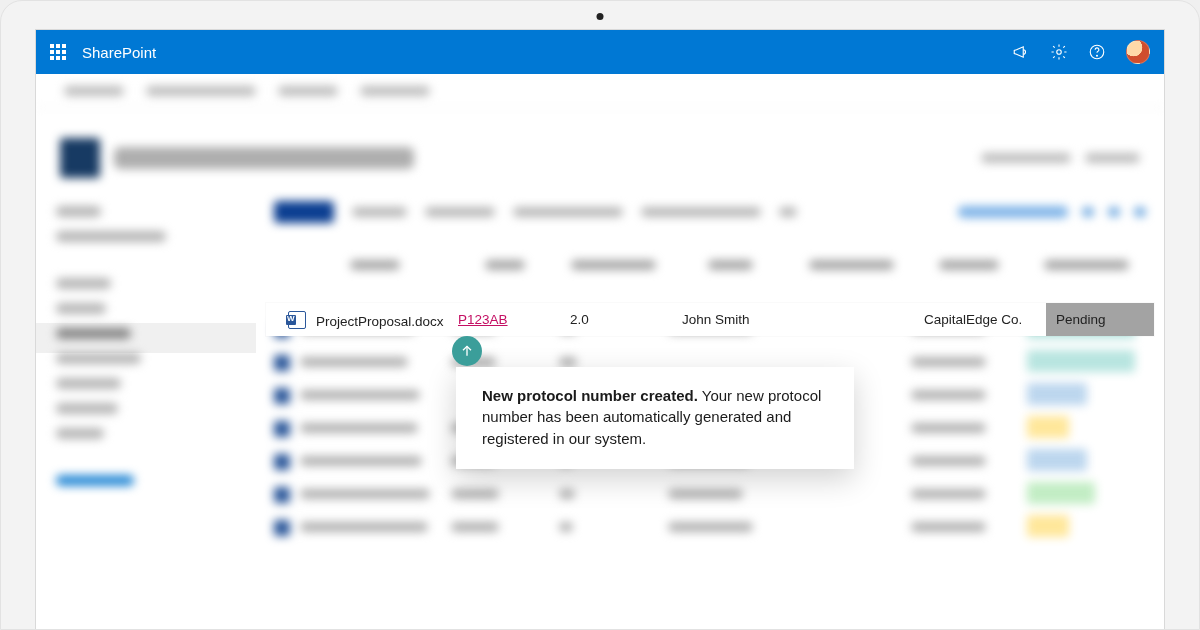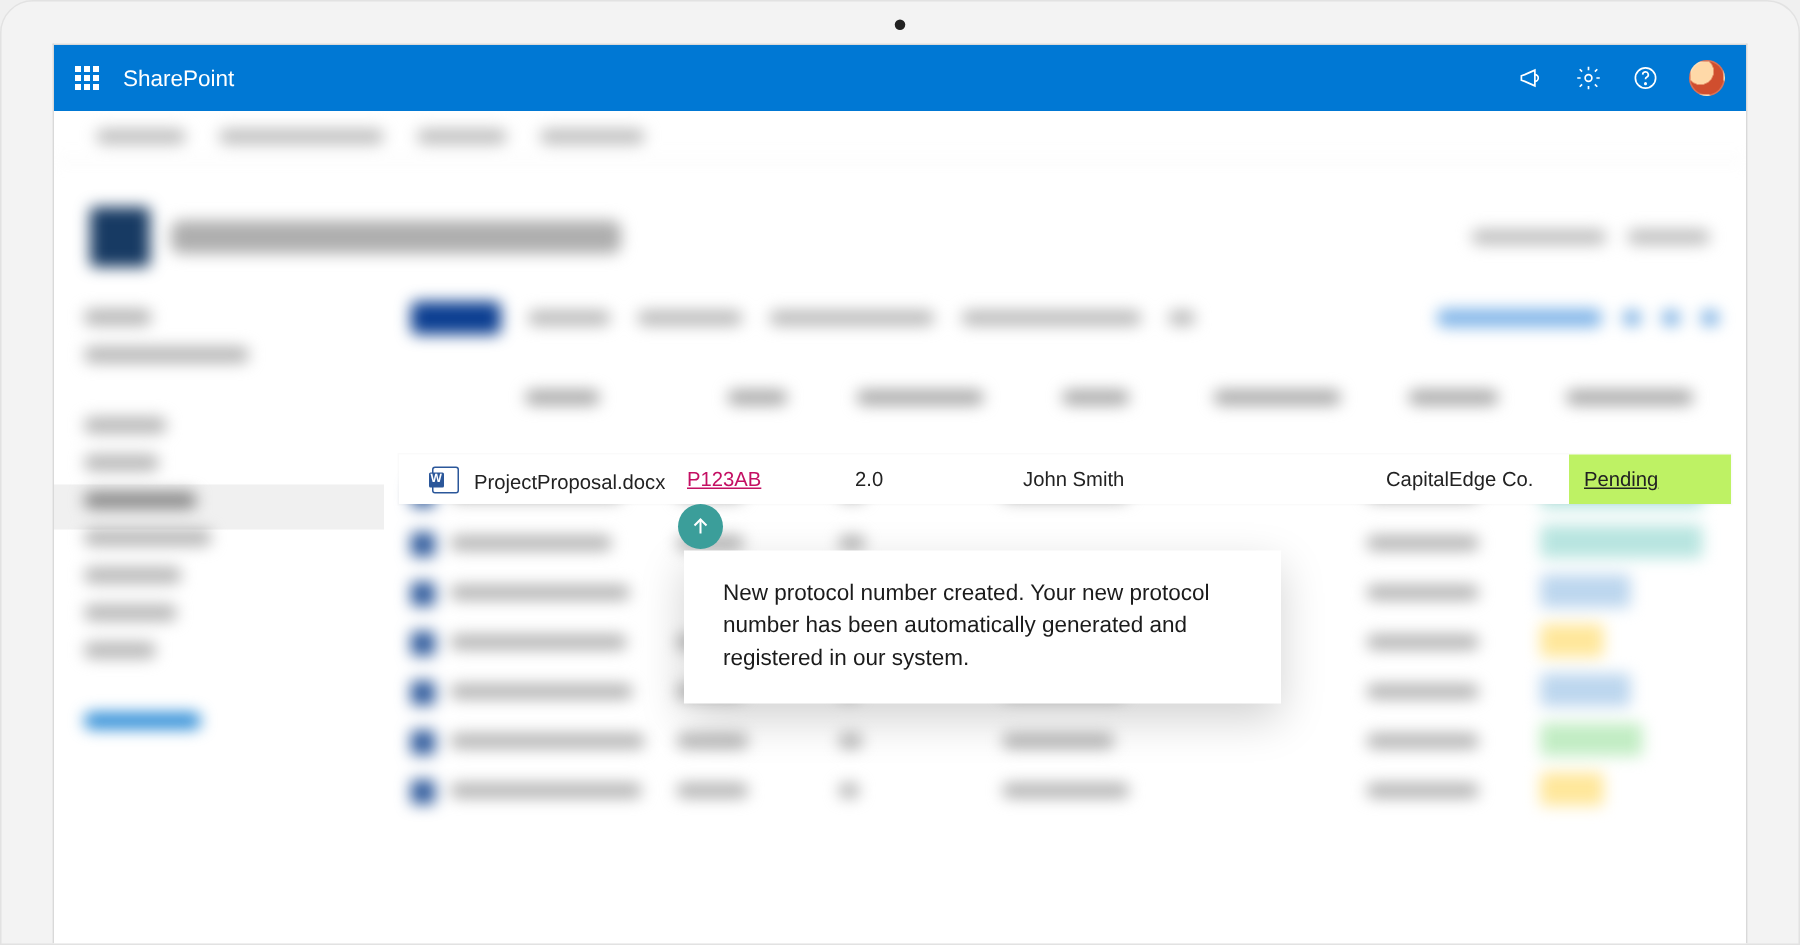--- a/index.html
+++ b/index.html
@@ -91,36 +91,36 @@
     padding-left:22px; box-shadow: 0 0 0 1px rgba(0,0,0,0.02);
   }
   .rowfocus .c { display:flex; align-items:flex-end; }
   .wicon { width:18px; height:18px; margin-right:10px; background:#fff; border:1px solid #2b579a;
            position:relative; border-radius:2px; }
   .wicon:before { content:""; position:absolute; left:-3px; top:3px; width:10px; height:10px;
                   background:#2b579a; border-radius:1px; }
   .wicon:after  { content:"W"; position:absolute; left:-2px; top:2px; color:#fff;
                   font-size:8px; font-weight:bold; font-family:Arial; }
   .codelink { color:#c40f63; text-decoration:underline; }
-  .pend { background:#bef264; padding: 7px 0; width:100%; height:100%; display:flex;
-          align-items:center; padding-left:10px;text-decoration:underline; }
+  .pend { background:#a3a3a3; padding: 7px 0; width:100%; height:100%; display:flex;
+          align-items:center; padding-left:10px; }
 
   
   .callnub {
     position:absolute; top:262px; left:416px;
     width:30px; height:30px; border-radius:50%; background:#3b9e9a;
     display:flex; align-items:center; justify-content:center; z-index:4;
   }
   .callnub svg { width:16px; height:16px; stroke:#fff; fill:none; stroke-width:2; }
   .callout {
     position:absolute; top:293px; left:420px; width:398px;
     background:#fff; box-shadow: 0 10px 28px rgba(0,0,0,0.18);
     padding: 18px 26px 20px; font-size:15px; line-height:1.42; color:#1b1b1b; z-index:3;
   }
-  .callout .hd { font-weight:400;margin-top:24px; }
+  .callout .hd { font-weight:700;margin-top:24px; }
 
   .selband { position:absolute; left:0; top:249px; width:220px; height:30px;
              background: rgba(120,120,120,0.11); }
 </style>
 </head>
 <body>
 
 <div class="device">
   <div class="camera"></div>
   <div class="screen">

